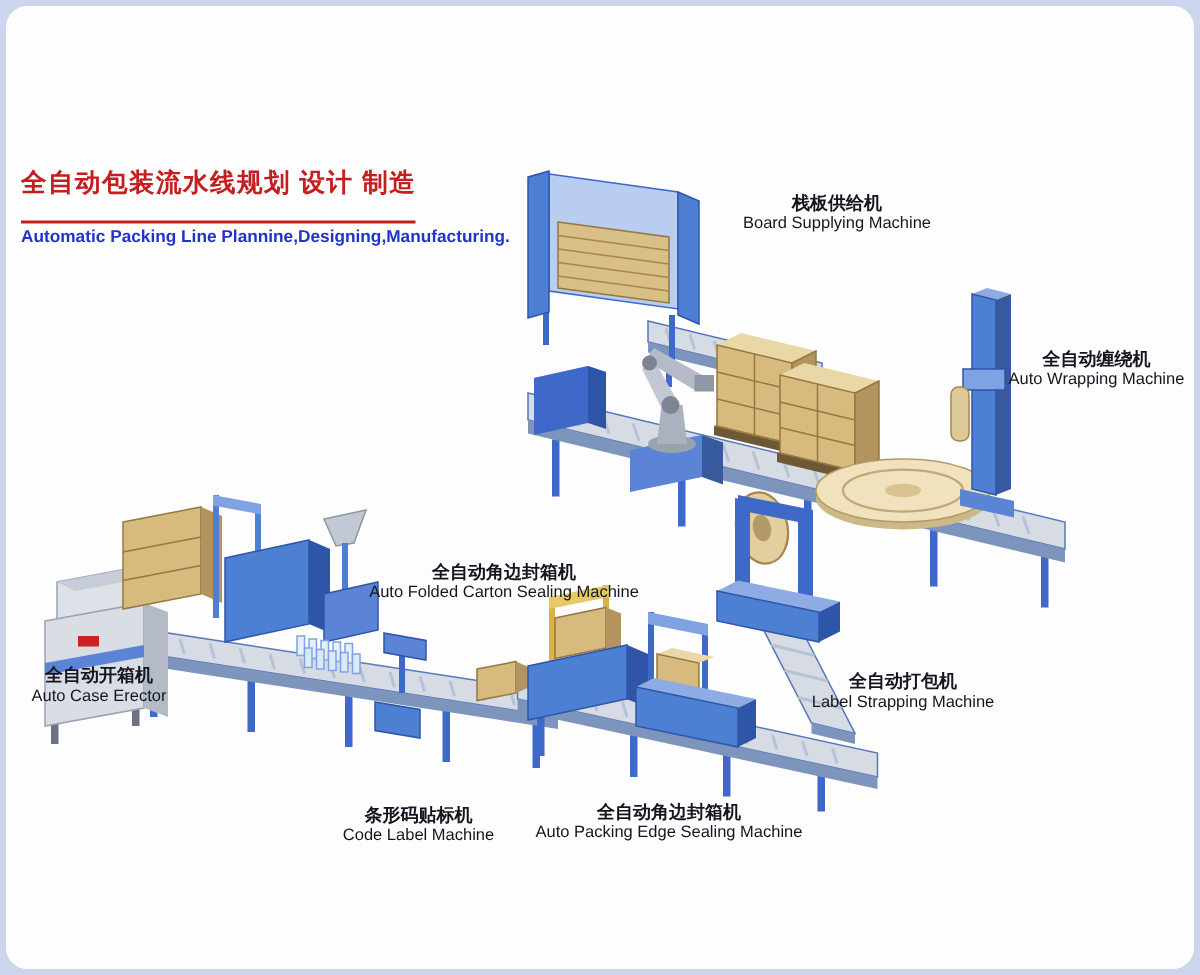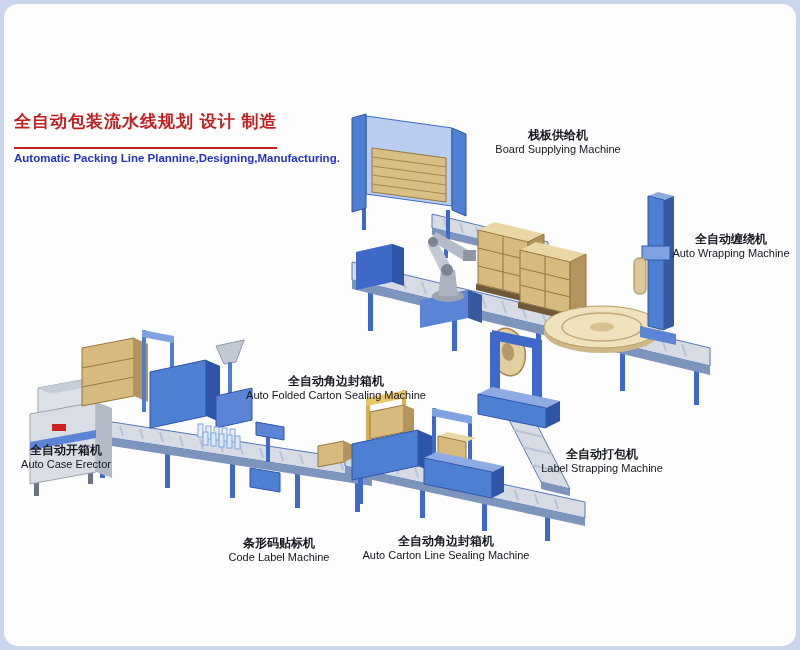--- a/index.html
+++ b/index.html
@@ -302,15 +302,15 @@
     <div class="en">Label Strapping Machine</div>
   </div>
 
   <div class="label" style="left:241px; top:536px;margin-left:38px;">
     <div class="cn">条形码贴标机</div>
     <div class="en">Code Label Machine</div>
   </div>
 
   <div class="label" style="left:446px; top:534px;">
     <div class="cn">全自动角边封箱机</div>
-    <div class="en">Auto Carton Line Sealing Machine</div>
+    <div class="en">Auto Packing Edge Sealing Machine</div>
   </div>
 </div>
 
 </body></html>

